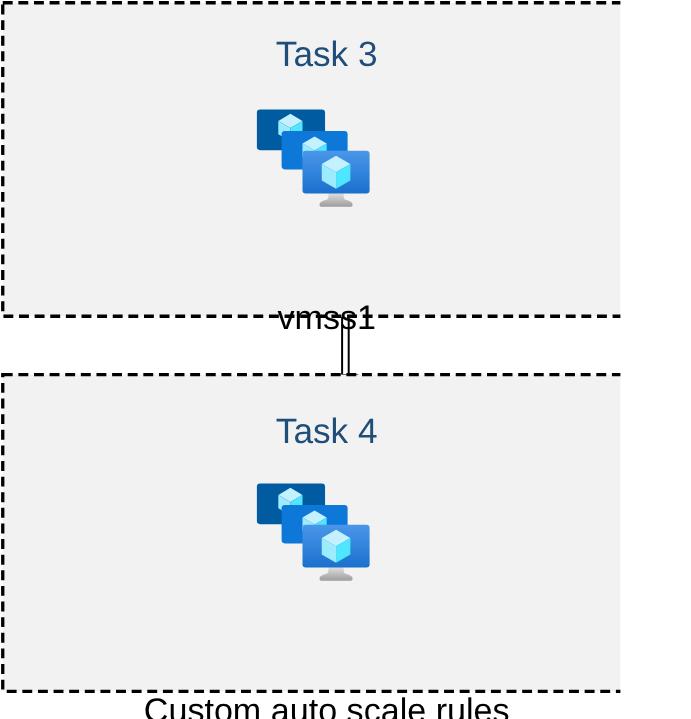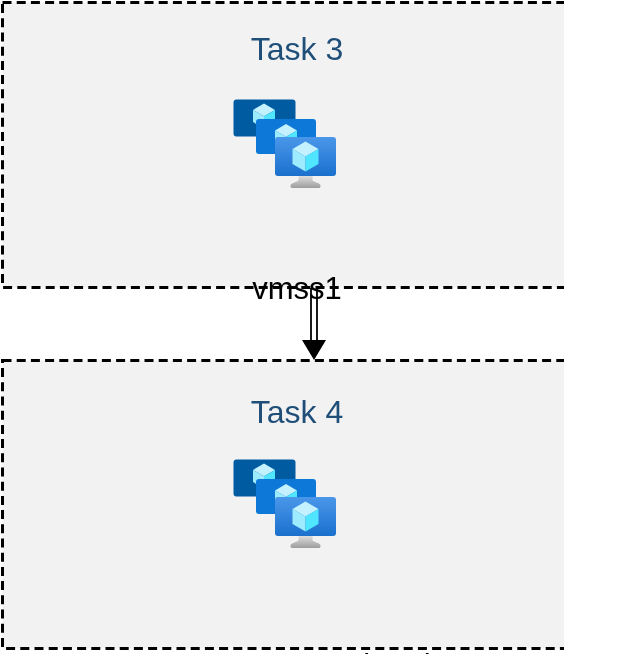--- a/index.html
+++ b/index.html
@@ -8,21 +8,21 @@
   .canvas {
     position: relative;
     width: 564px;
     height: 654px;
     background: var(--page-bg, #ffffff);
     overflow: hidden;
   }
 
   .task-box { position: absolute; left: 0; width: 628px; }
   .box1 { top: 0;    height: 291px; }
-  .box2 { top: 358px; height: 294px; }
+  .box2 { top: 338px; height: 294px; }
 
   .box-frame { position: absolute; left: 0; top: 0; display: block; }
   .frame-rect {
     fill: var(--box-fill, #f2f2f2);
     stroke: var(--border-color, #000);
     stroke-width: 3;
     stroke-dasharray: 9 5.2;
   }
 
   .content {

